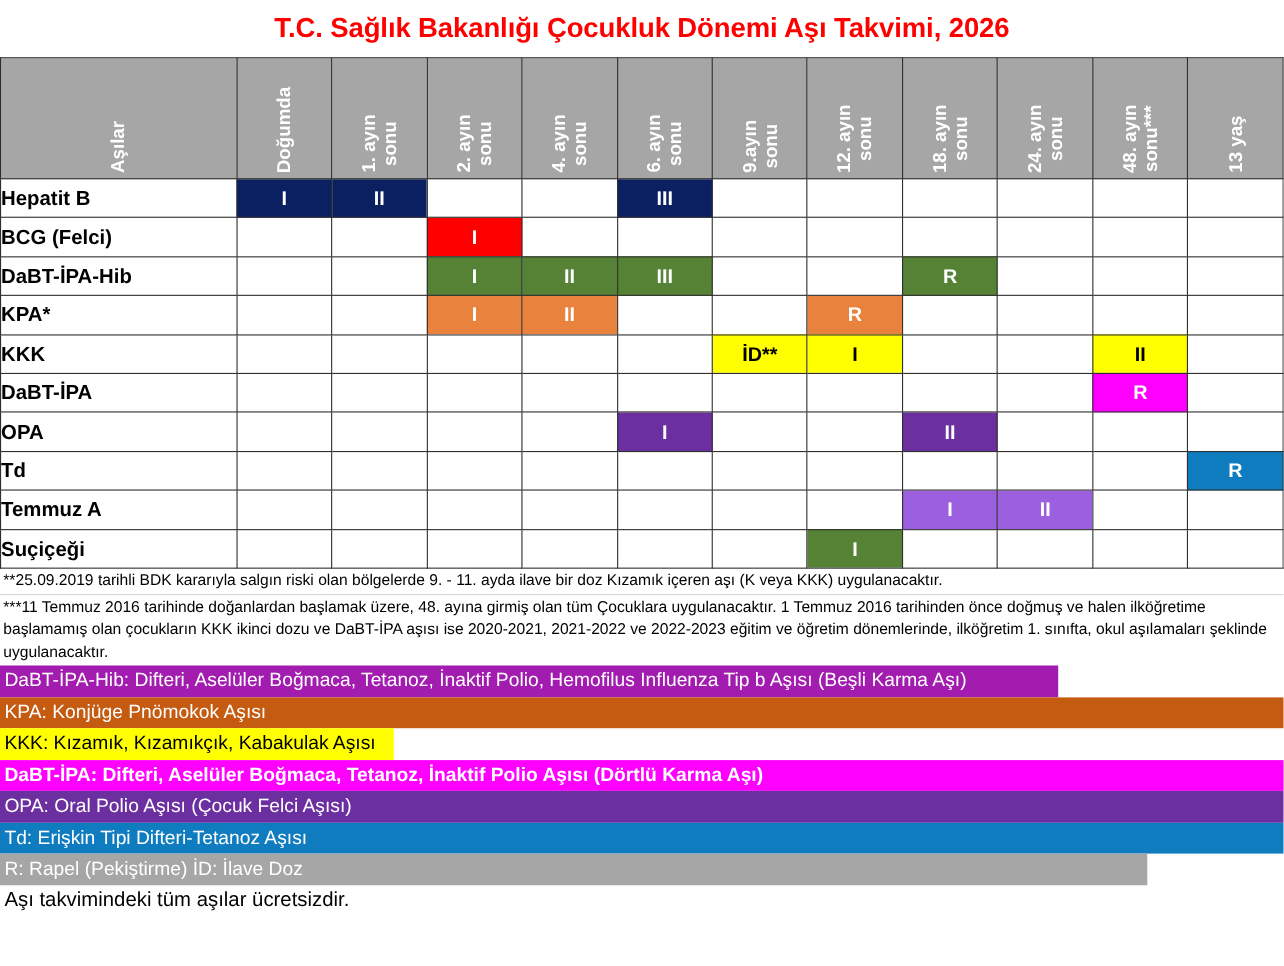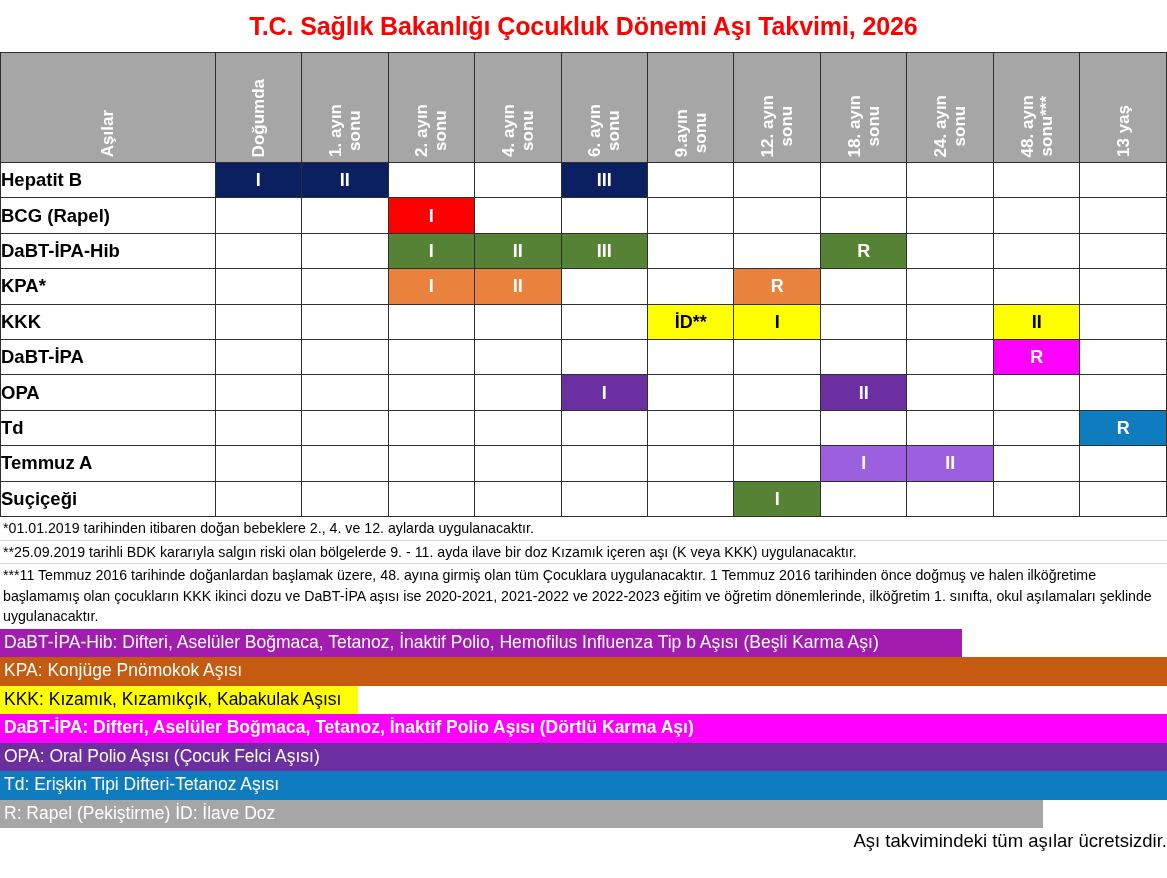--- a/index.html
+++ b/index.html
@@ -109,21 +109,20 @@
     line-height: 1.0;
     padding: 5px 0 6px 4px;
     white-space: nowrap;
     overflow: hidden;
   }
   .legend-plain {
     color: #000000;
     background: #ffffff;
     font-size: 18.5px;
     padding-top: 4px;
-    text-align: right;
   }
 </style>
 </head>
 <body>
 
 <div id="title-bar">
   <div id="page-title">T.C. Sağlık Bakanlığı Çocukluk Dönemi Aşı Takvimi, 2026</div>
 </div>
 
 <table id="schedule-table">
@@ -185,21 +184,21 @@
         <td class="dose empty"></td>
         <td class="dose" style="background: rgb(11, 32, 96); color: rgb(255, 255, 255);">III</td>
         <td class="dose empty"></td>
         <td class="dose empty"></td>
         <td class="dose empty"></td>
         <td class="dose empty"></td>
         <td class="dose empty"></td>
         <td class="dose empty"></td>
       </tr>
       <tr class="vax-row">
-        <td class="vax-name">BCG (Rapel)</td>
+        <td class="vax-name">BCG (Felci)</td>
         <td class="dose empty"></td>
         <td class="dose empty"></td>
         <td class="dose" style="background: rgb(255, 0, 0); color: rgb(255, 255, 255);">I</td>
         <td class="dose empty"></td>
         <td class="dose empty"></td>
         <td class="dose empty"></td>
         <td class="dose empty"></td>
         <td class="dose empty"></td>
         <td class="dose empty"></td>
         <td class="dose empty"></td>
@@ -314,21 +313,20 @@
         <td class="dose" style="background: rgb(85, 130, 52); color: rgb(255, 255, 255);">I</td>
         <td class="dose empty"></td>
         <td class="dose empty"></td>
         <td class="dose empty"></td>
         <td class="dose empty"></td>
       </tr>
     </tbody>
 </table>
 
 <div id="footnotes">
-  <div class="footnote">*01.01.2019 tarihinden itibaren doğan bebeklere 2., 4. ve 12. aylarda uygulanacaktır.</div>
   <div class="footnote">**25.09.2019 tarihli BDK kararıyla salgın riski olan bölgelerde 9. - 11. ayda ilave bir doz Kızamık içeren aşı (K veya KKK) uygulanacaktır.</div>
   <div class="footnote multiline">***11 Temmuz 2016 tarihinde doğanlardan başlamak üzere, 48. ayına girmiş olan tüm Çocuklara uygulanacaktır. 1 Temmuz 2016 tarihinden önce doğmuş ve halen ilköğretime başlamamış olan çocukların KKK ikinci dozu ve DaBT-İPA aşısı ise 2020-2021, 2021-2022 ve 2022-2023 eğitim ve öğretim dönemlerinde, ilköğretim 1. sınıfta, okul aşılamaları şeklinde uygulanacaktır.</div>
 </div>
 
 <div id="legend">
     <div class="legend-row" style="background: #a21caf; color: rgb(255, 255, 255); width: 962px;">DaBT-İPA-Hib: Difteri, Aselüler Boğmaca, Tetanoz, İnaktif Polio, Hemofilus Influenza Tip b Aşısı (Beşli Karma Aşı)</div>
     <div class="legend-row" style="background: rgb(197, 90, 17); color: rgb(255, 255, 255); width: 1167px;">KPA: Konjüge Pnömokok Aşısı</div>
     <div class="legend-row" style="background: rgb(255, 255, 0); color: rgb(0, 0, 0); width: 358px;">KKK: Kızamık, Kızamıkçık, Kabakulak Aşısı</div>
     <div class="legend-row" style="background: rgb(255, 0, 255); color: rgb(255, 255, 255); width: 1167px; font-weight: bold;">DaBT-İPA: Difteri, Aselüler Boğmaca, Tetanoz, İnaktif Polio Aşısı (Dörtlü Karma Aşı)</div>
     <div class="legend-row" style="background: rgb(107, 47, 160); color: rgb(255, 255, 255); width: 1167px;">OPA: Oral Polio Aşısı (Çocuk Felci Aşısı)</div>

